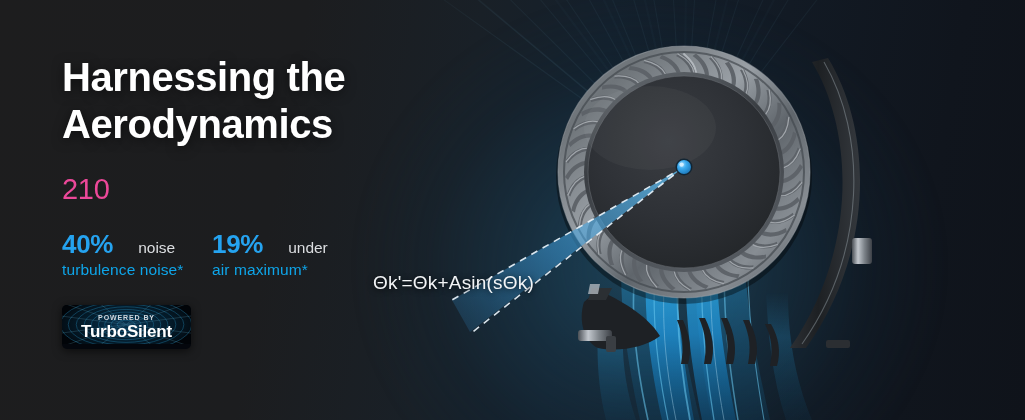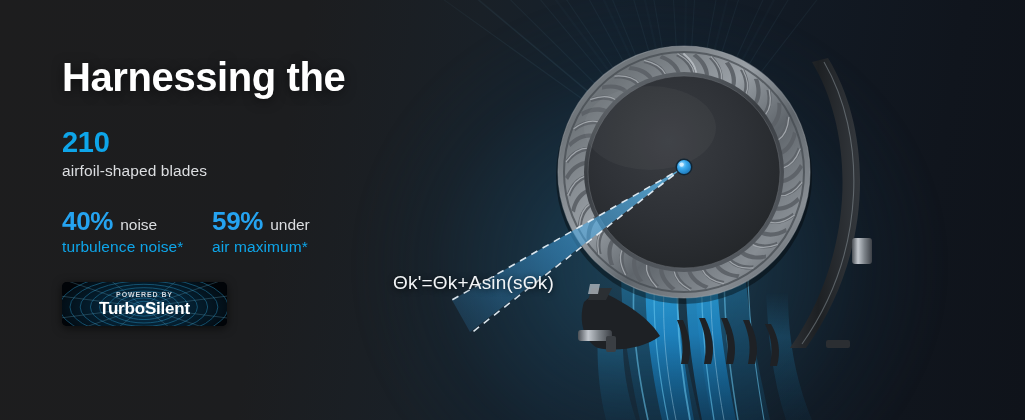--- a/index.html
+++ b/index.html
@@ -39,41 +39,41 @@
     color:#ffffff;
     font-size:40px;line-height:1.18;
     font-weight:700;letter-spacing:-.4px;
     margin:0;
     text-shadow:0 2px 12px rgba(0,0,0,.55);
   }
   .title .l2{display:block;}
 
   .stat-block{margin-top:26px;}
   .big-num{
-    color:#0ea5e9;font-size:29px;font-weight:700;letter-spacing:-.3px;
+    color:#ec4899;font-size:29px;font-weight:400;letter-spacing:-.3px;
     line-height:1.05;display:block;
   }
   .sub{
     color:#dcdee1;font-size:15.5px;line-height:1.35;display:block;margin-top:3px;
     letter-spacing:.1px;
   }
 
   .stat-row{display:flex;margin-top:26px;}
   .stat-col{width:150px;}
   .stat-col.second{width:auto;}
-  .pct-line{display:flex;align-items:baseline;gap:7px;}
+  .pct-line{display:flex;align-items:baseline;gap:25px;}
   .pct{color:#25a3f0;font-size:26px;font-weight:700;letter-spacing:-.3px;line-height:1.05;}
   .pct-word{color:#dcdee1;font-size:15.5px;}
   .pct-sub{color:#0ea5e9;font-size:15.5px;display:block;margin-top:3px;letter-spacing:.1px;}
 
   
   .badge{
     position:relative;
     margin-top:26px;
-    width:165px;height:44px;
+    width:129px;height:44px;
     border-radius:5px;
     overflow:hidden;
     background:#04070d;
     box-shadow:0 2px 10px rgba(0,0,0,.6);
   }
   .badge-swirl{position:absolute;inset:0;}
   .badge-text{
     position:absolute;inset:0;
     display:flex;flex-direction:column;align-items:center;justify-content:center;
     gap:0px;
@@ -91,21 +91,20 @@
     position:absolute;left:62px;top:378px;
     color:#b9bec6;font-size:11.5px;letter-spacing:.15px;
   }
 
   
   .formula{
     position:absolute;left:373px;top:272px;
     color:#f2f4f6;font-size:19px;letter-spacing:.2px;
     text-shadow:0 1px 6px rgba(0,0,0,.8);
     white-space:nowrap;
-    margin-left:20px;
   }
 
   
   .fan-art{position:absolute;left:0;top:0;width:1025px;height:420px;}
 </style>
 </head>
 <body>
 
 <div class="stage">
 
@@ -371,39 +370,39 @@
       <circle cx="684" cy="167" r="8.5" fill="#0e2333" opacity=".9"></circle>
       <circle cx="684" cy="167" r="7" fill="url(#dotGrad)"></circle>
       <circle cx="681.6" cy="164.6" r="2.2" fill="#dff2ff" opacity=".85"></circle>
     </g>
   </svg>
 
   <div class="copy">
 
     <h1 class="title">
       <span>Harnessing the</span>
+      <span class="l2">Aerodynamics</span>
     </h1>
 
     <div class="stat-block">
       <span class="big-num">210</span>
-      <span class="sub">airfoil-shaped blades</span>
     </div>
 
     <div class="stat-row">
       <div class="stat-col">
         <div class="pct-line">
           <span class="pct">40%</span>
           <span class="pct-word">noise</span>
         </div>
         <span class="pct-sub">turbulence noise*</span>
       </div>
 
       <div class="stat-col second">
         <div class="pct-line">
-          <span class="pct">59%</span>
+          <span class="pct">19%</span>
           <span class="pct-word">under</span>
         </div>
         <span class="pct-sub">air maximum*</span>
       </div>
     </div>
 
     <div class="badge">
       <svg class="badge-swirl" viewBox="0 0 145 44" preserveAspectRatio="xMidYMid slice">
         <defs>
           <radialGradient id="bgSw" cx="50%" cy="50%" r="62%">

